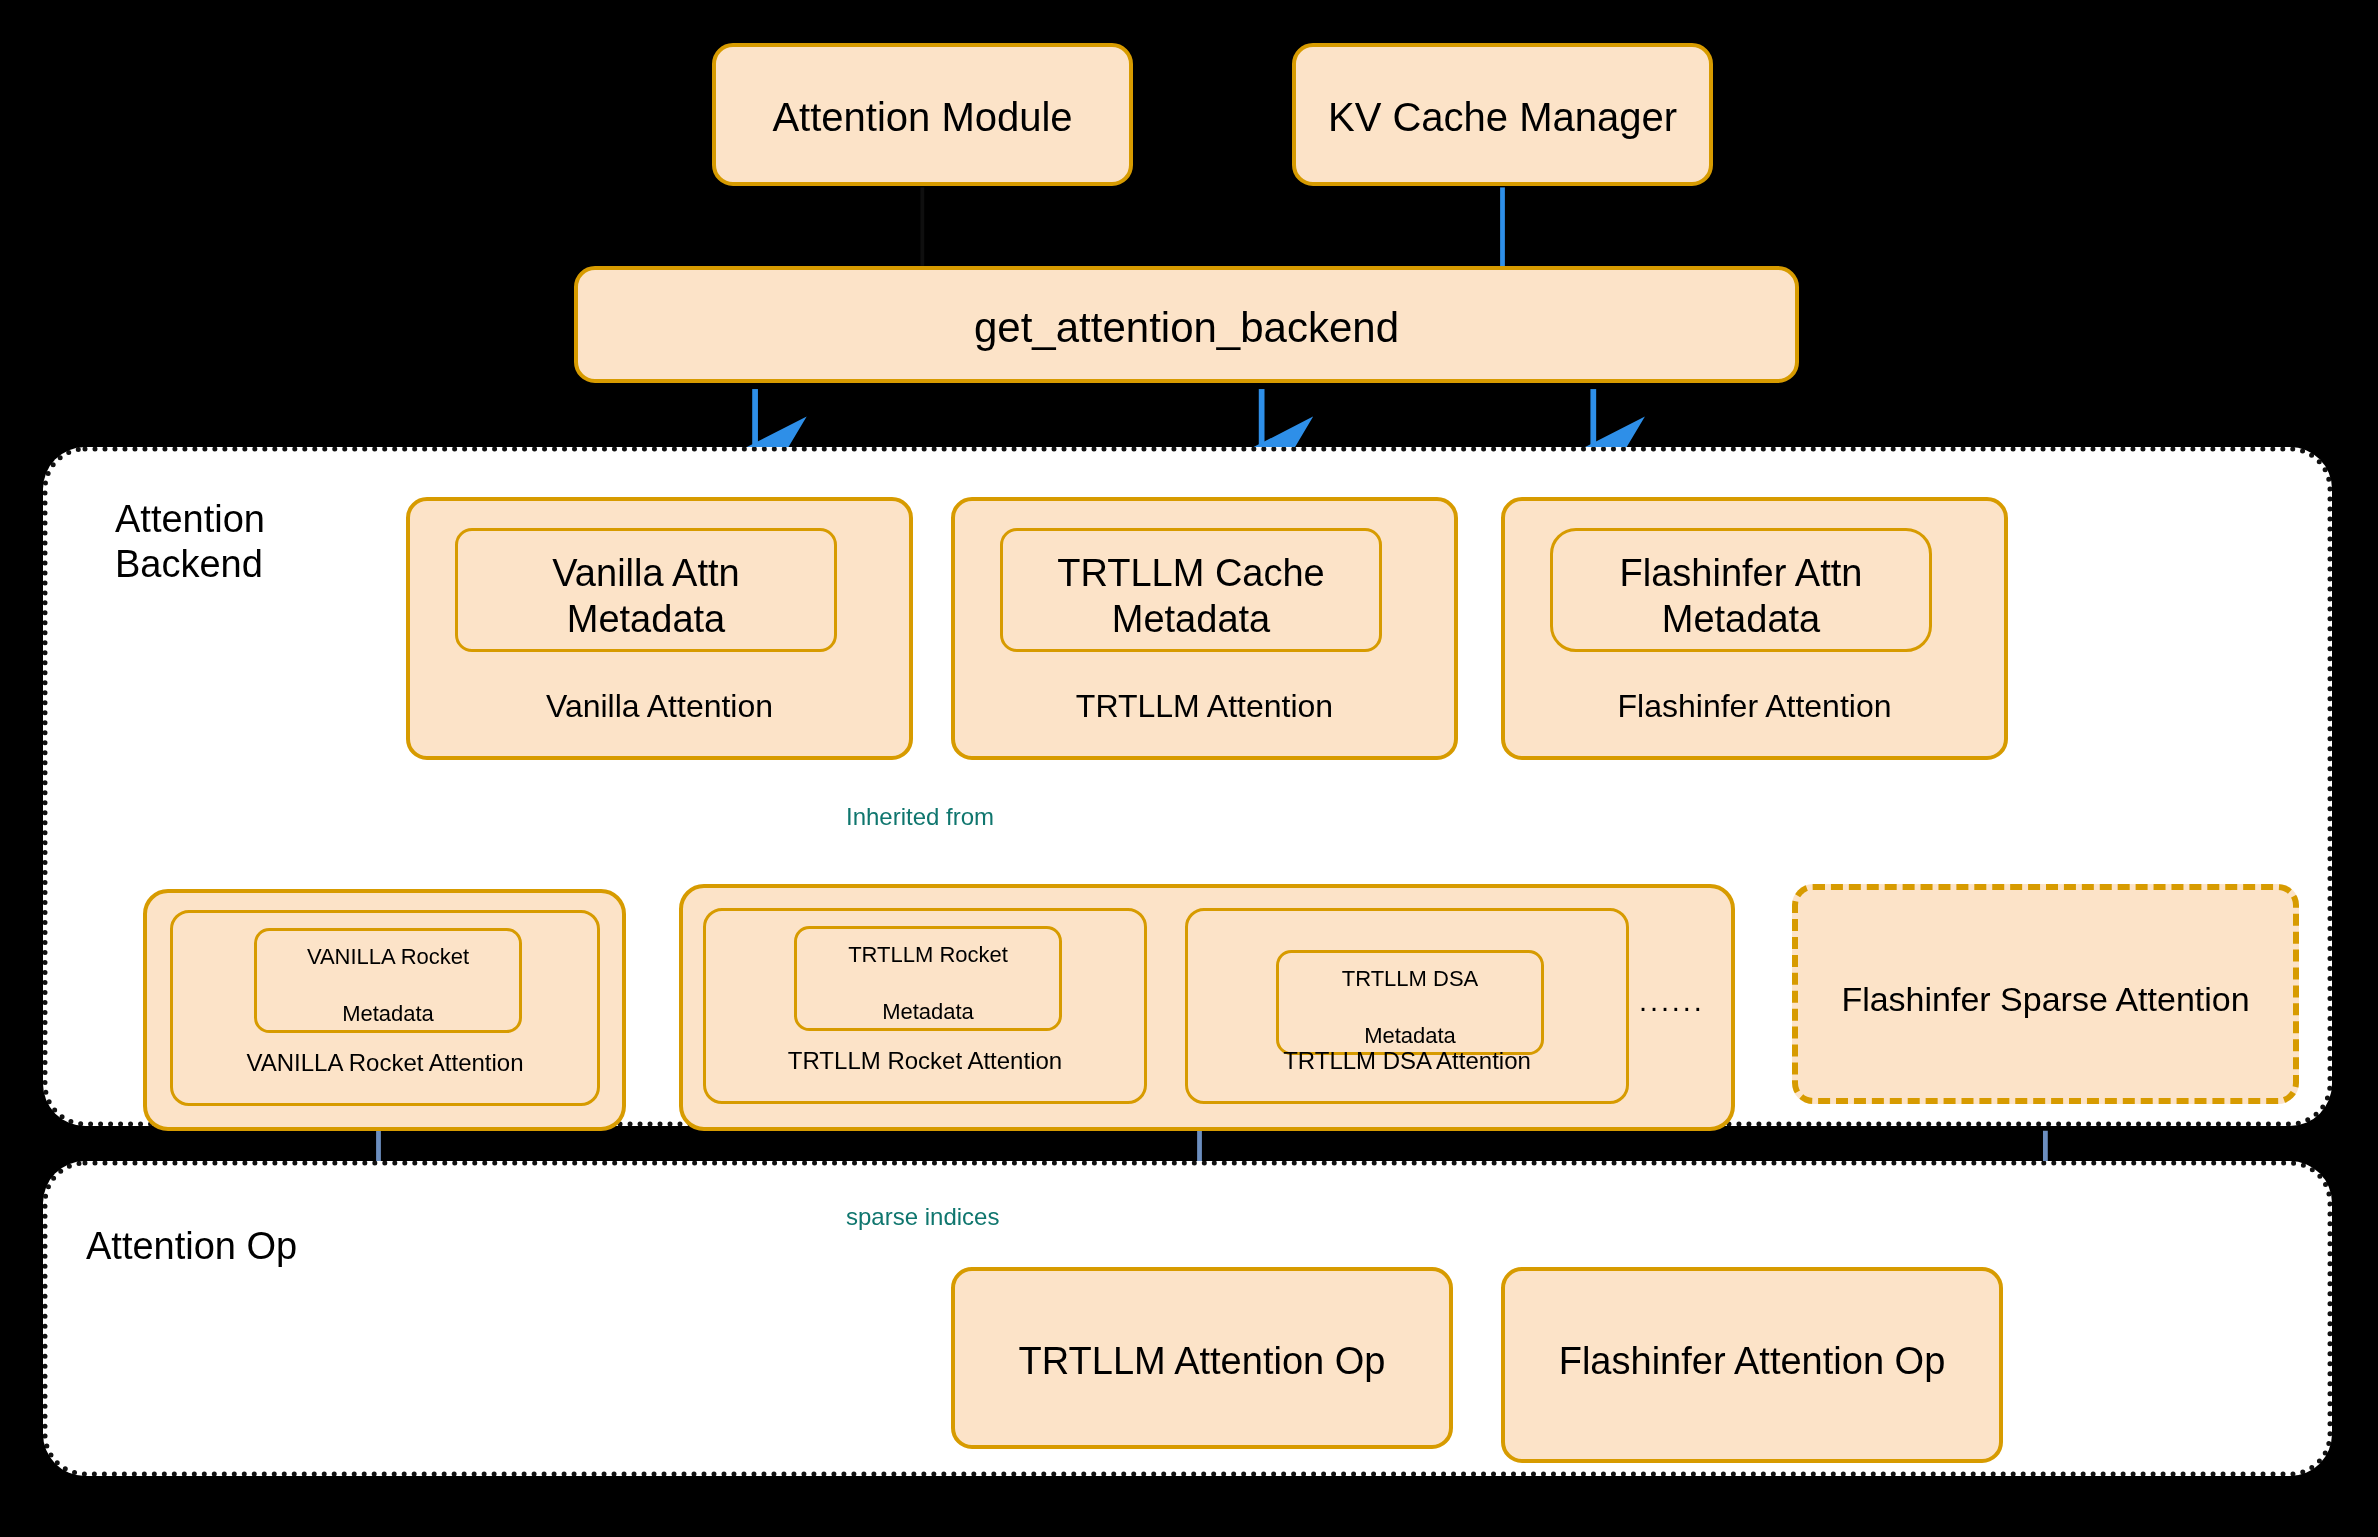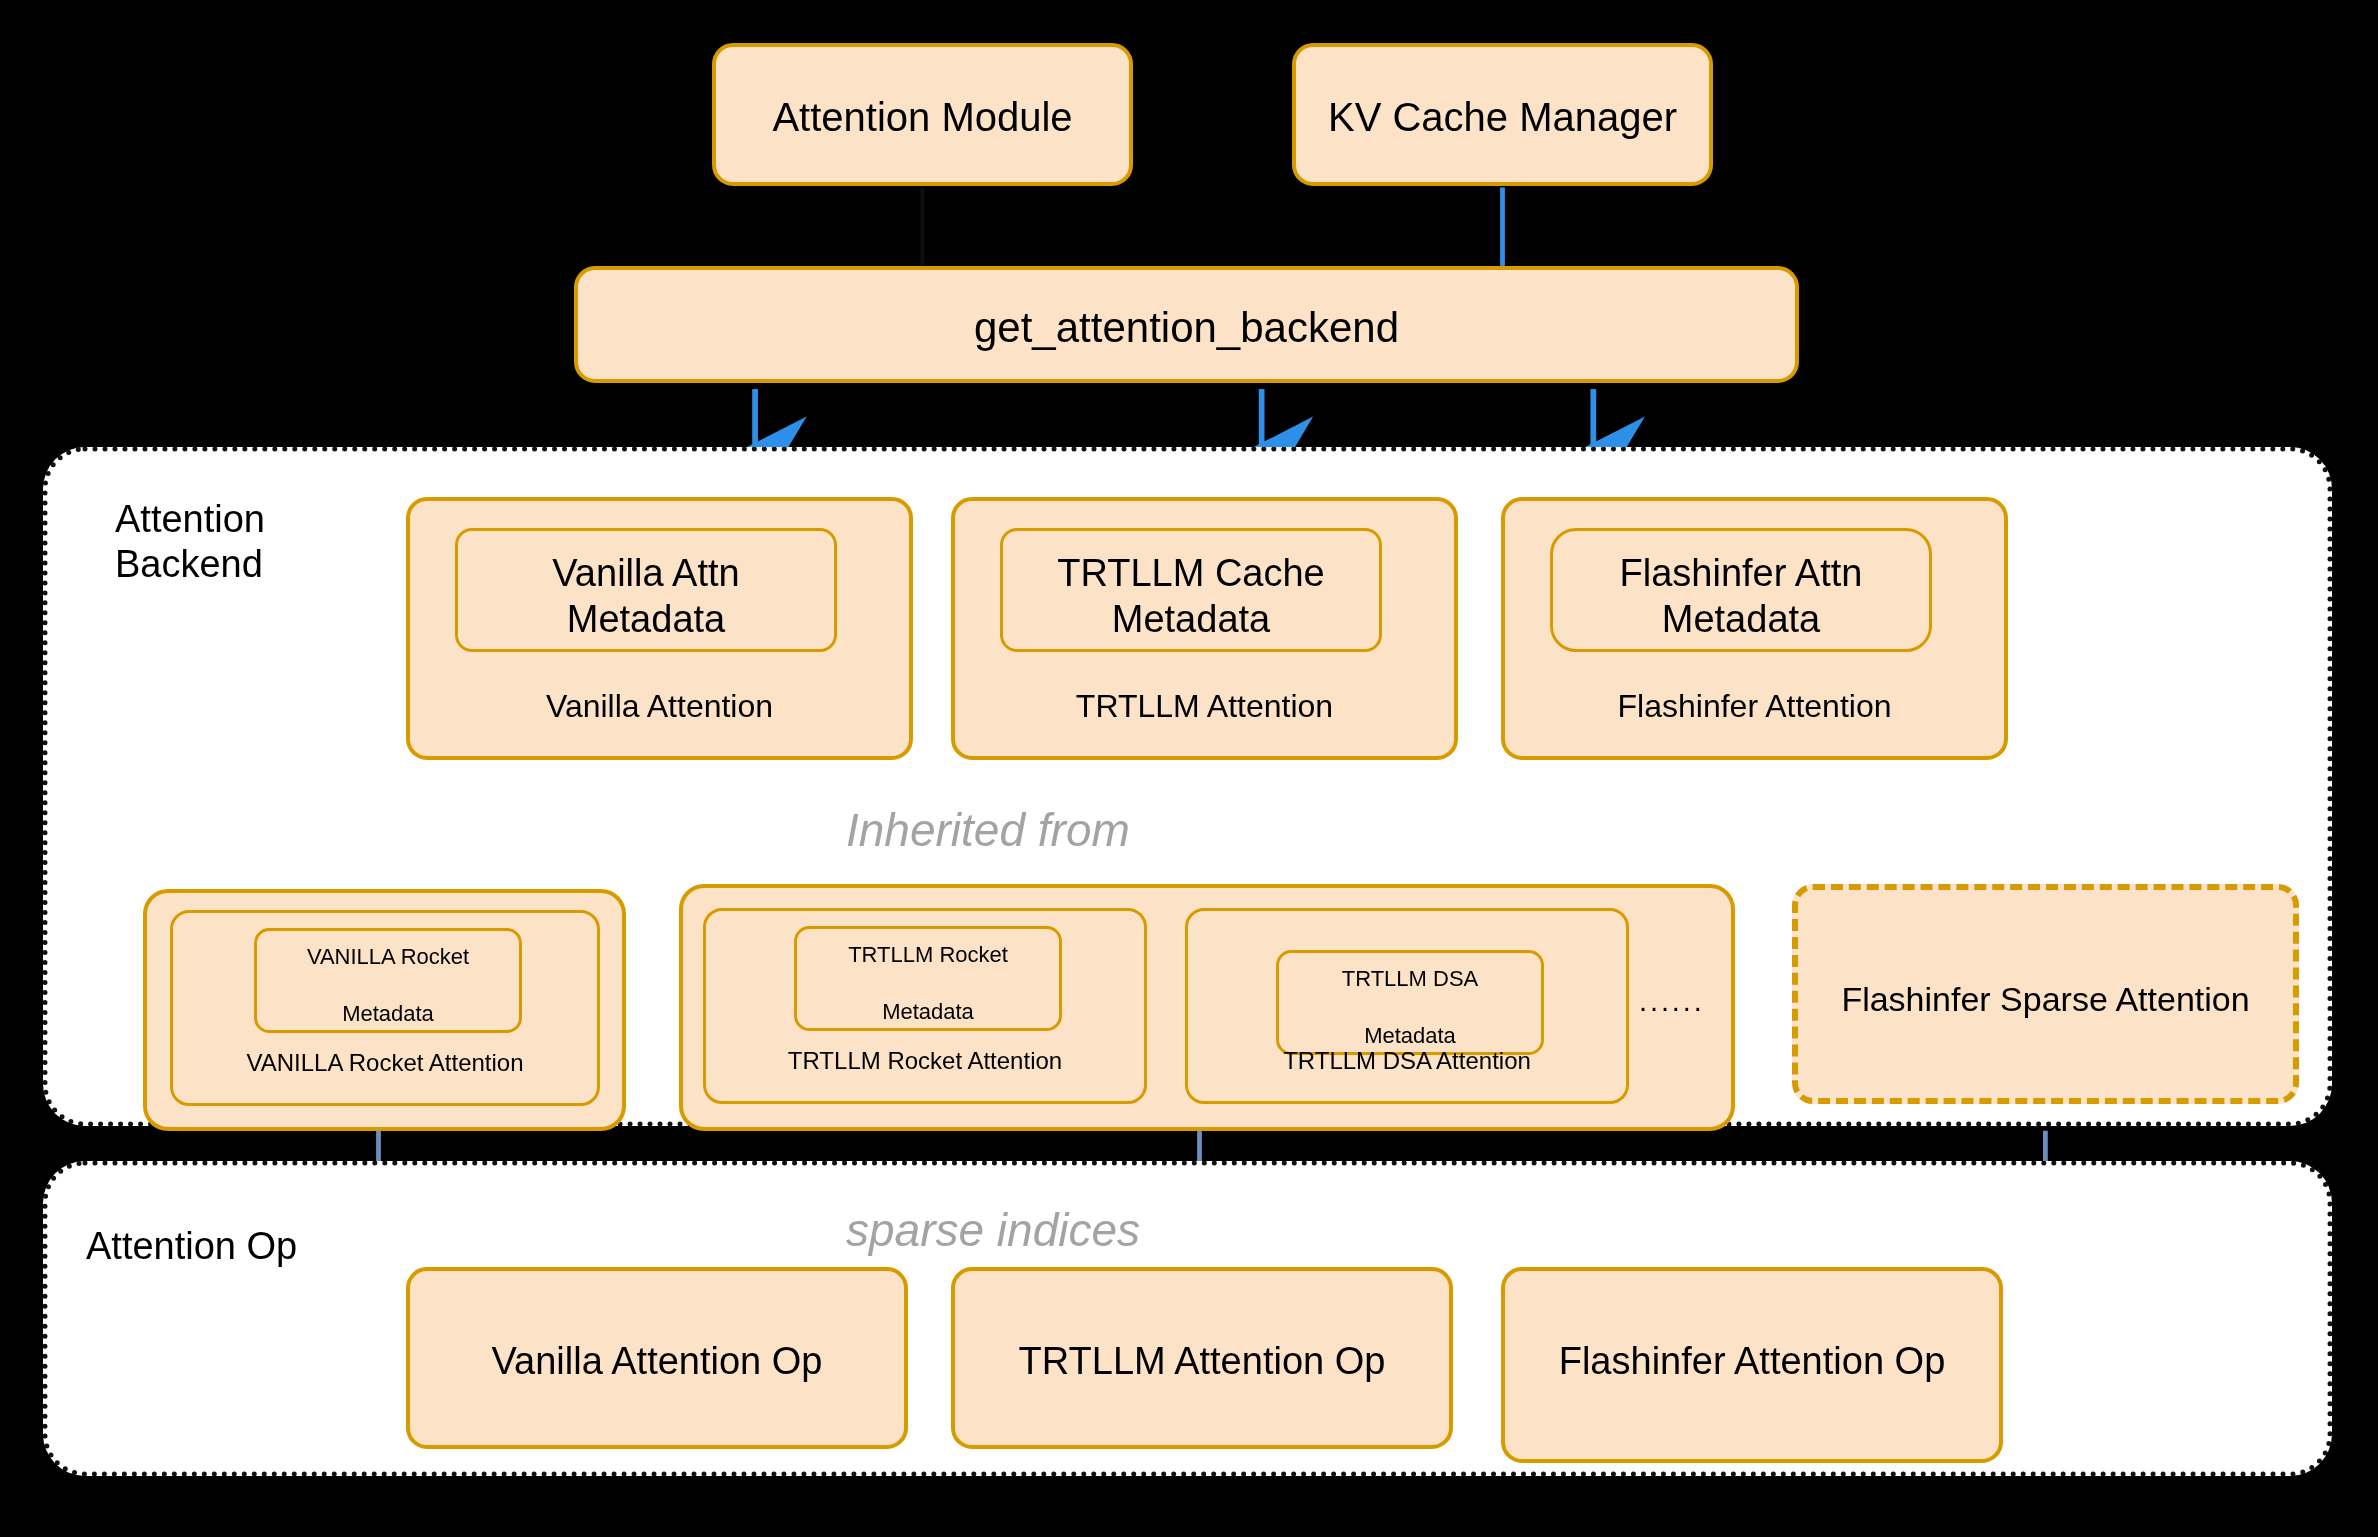--- a/index.html
+++ b/index.html
@@ -25,21 +25,21 @@
   .t-inner{font-size:38px;line-height:1.22;}
   .t-sm{font-size:22px;line-height:1.3;}
   .t-sm2{font-size:24px;}
   .t-op{font-size:38px;}
   .t-sparse{font-size:34px;}
 
   
   .group{position:absolute;box-sizing:border-box;background:#fce3c8;
          border:4.8px solid #d79b00;border-radius:25px;}
 
-  .edge-label{position:absolute;color:#a3a3a3;font-size:46px;white-space:nowrap;font-style:italic;}
+  .edge-label{position:absolute;color:#0f766e;font-size:24px;white-space:nowrap;}
   .dots{position:absolute;color:#000;font-size:29px;letter-spacing:2.9px;}
 </style>
 </head>
 <body>
 
 <div id="stage">
 
   <svg id="wires" viewBox="0 0 2488 1608">
     <defs>
       <marker id="ar-blue" markerWidth="12" markerHeight="12" refX="5.4" refY="9" orient="auto" markerUnits="strokeWidth">
@@ -167,23 +167,20 @@
 
   <div class="node dashed" style="left:1792px;top:884px;width:507px;height:220px;">
     <div class="cap t-sparse" style="top:90px;">Flashinfer Sparse Attention</div>
   </div>
 
   <div class="section" style="left:43px;top:1161px;width:2289px;height:315px;"></div>
   <div class="section-label" style="left:86px;top:1224px;">Attention Op</div>
 
   <div class="edge-label" style="left:846px;top:1203px;">sparse indices</div>
 
-  <div class="node" style="left:406px;top:1267px;width:502px;height:182px;">
-    <div class="cap t-op" style="top:69px;">Vanilla Attention Op</div>
-  </div>
 
   <div class="node" style="left:951px;top:1267px;width:502px;height:182px;">
     <div class="cap t-op" style="top:69px;">TRTLLM Attention Op</div>
   </div>
 
   <div class="node" style="left:1501px;top:1267px;width:502px;height:196px;">
     <div class="cap t-op" style="top:69px;">Flashinfer Attention Op</div>
   </div>
 
 </div>

